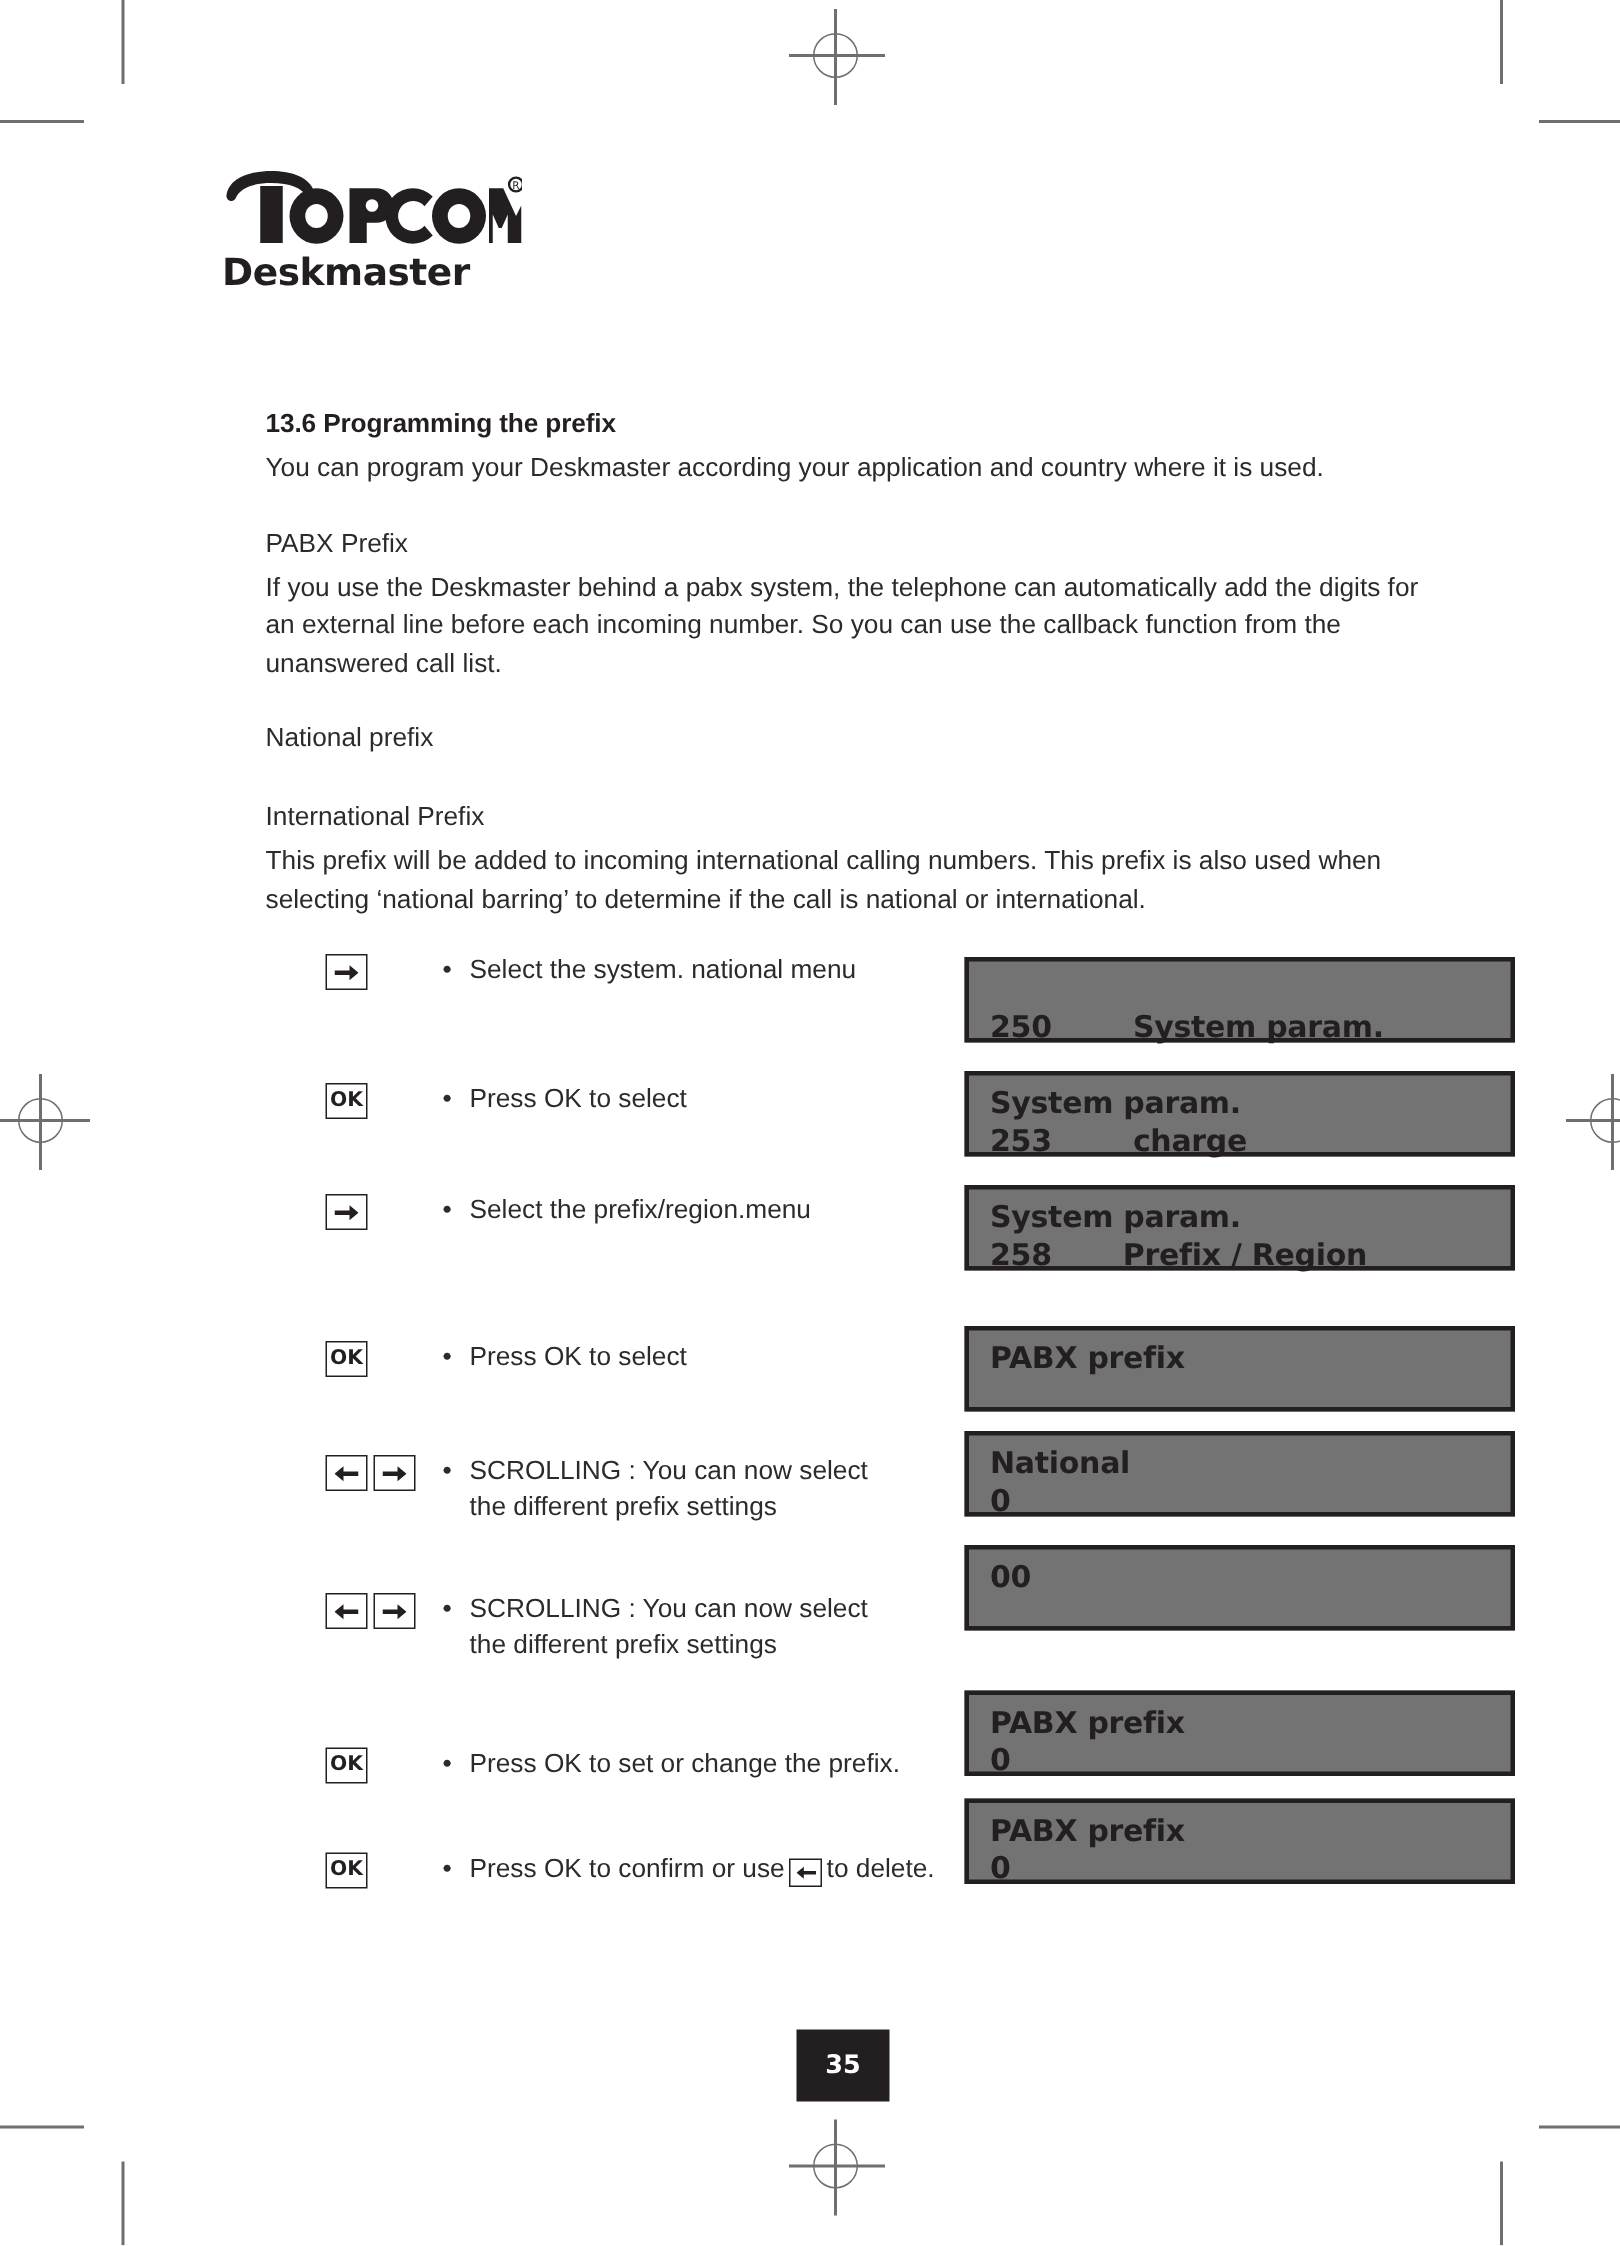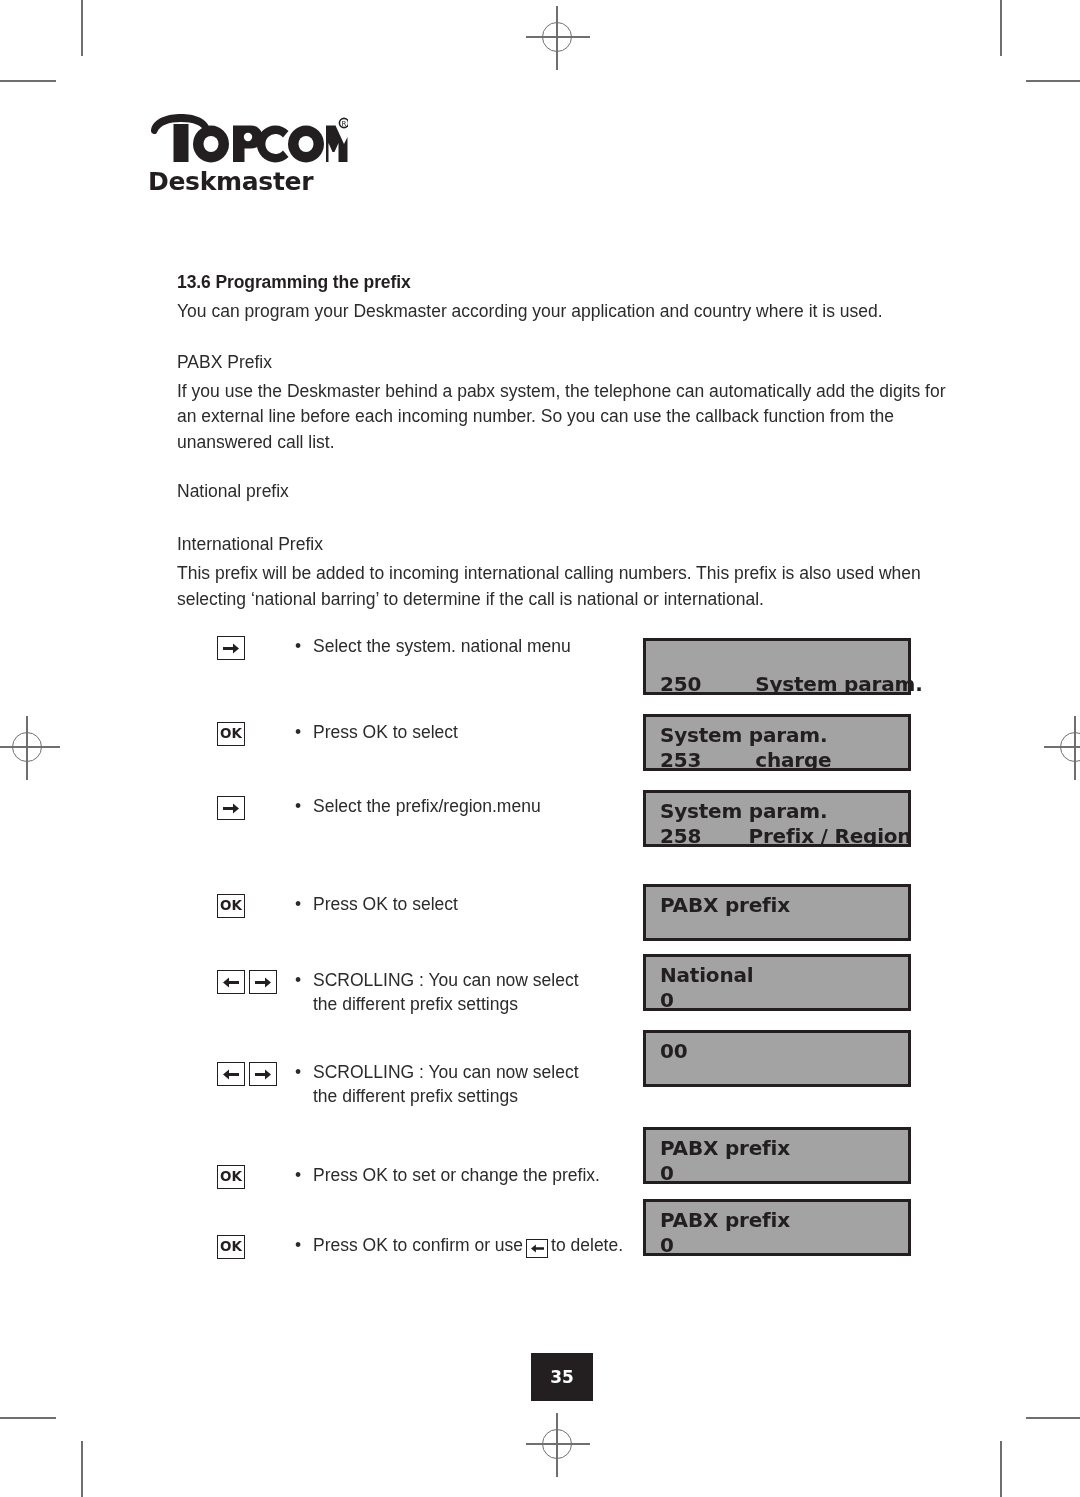--- a/index.html
+++ b/index.html
@@ -191,24 +191,24 @@
   
   #display-col {
     position: absolute;
     left: 643px;
     top: 8px;
     width: 332px;
   }
   .lcd {
     position: absolute;
     left: 0;
-    width: 268px;
+    width: 367px;
     box-sizing: border-box;
     border: 3px solid #231f20;
-    background: #a3a3a3;
+    background: #737373;
     padding: 6px 12px 6px 14px;
     font-family: "DejaVu Sans", "Liberation Sans", sans-serif;
   }
   .lcd-line {
     font-size: 20px;
     font-weight: bold;
     color: #231f20;
     line-height: 25px;
     white-space: pre;
     height: 25px;

